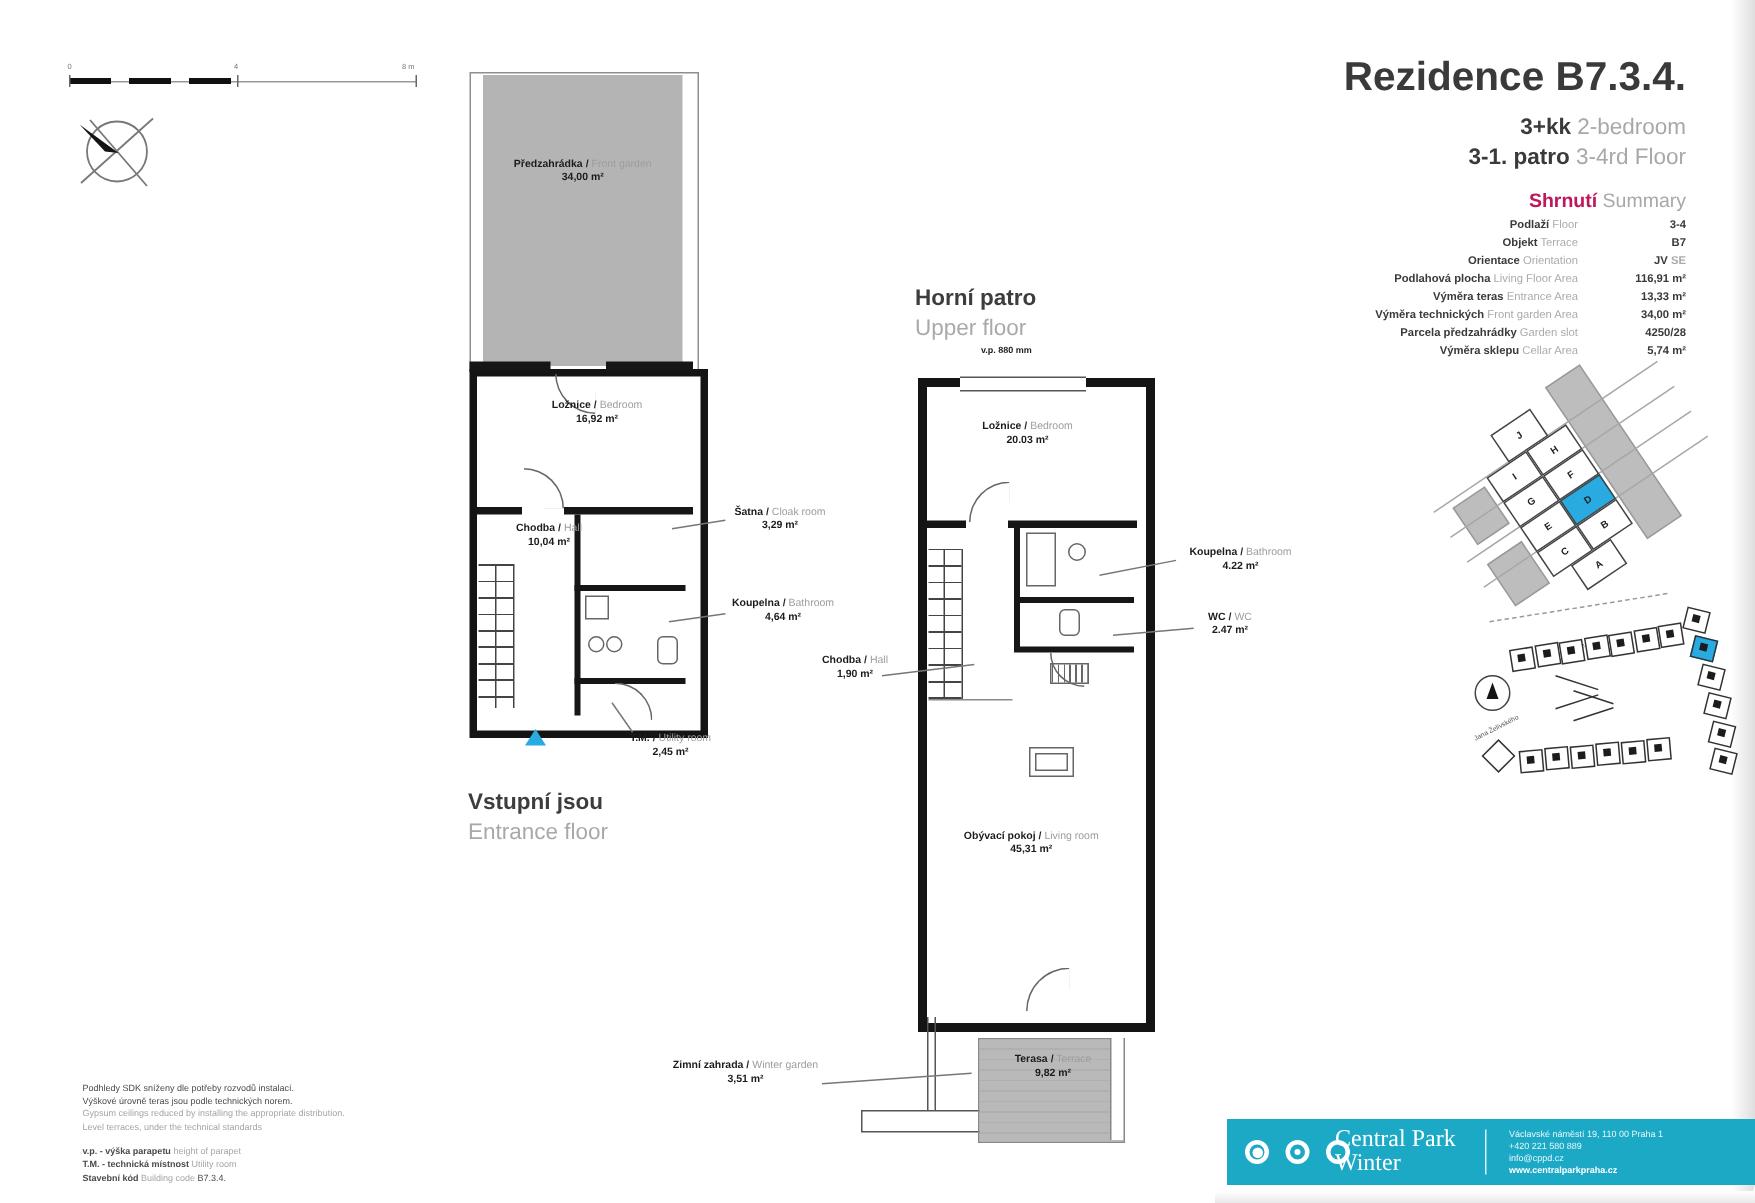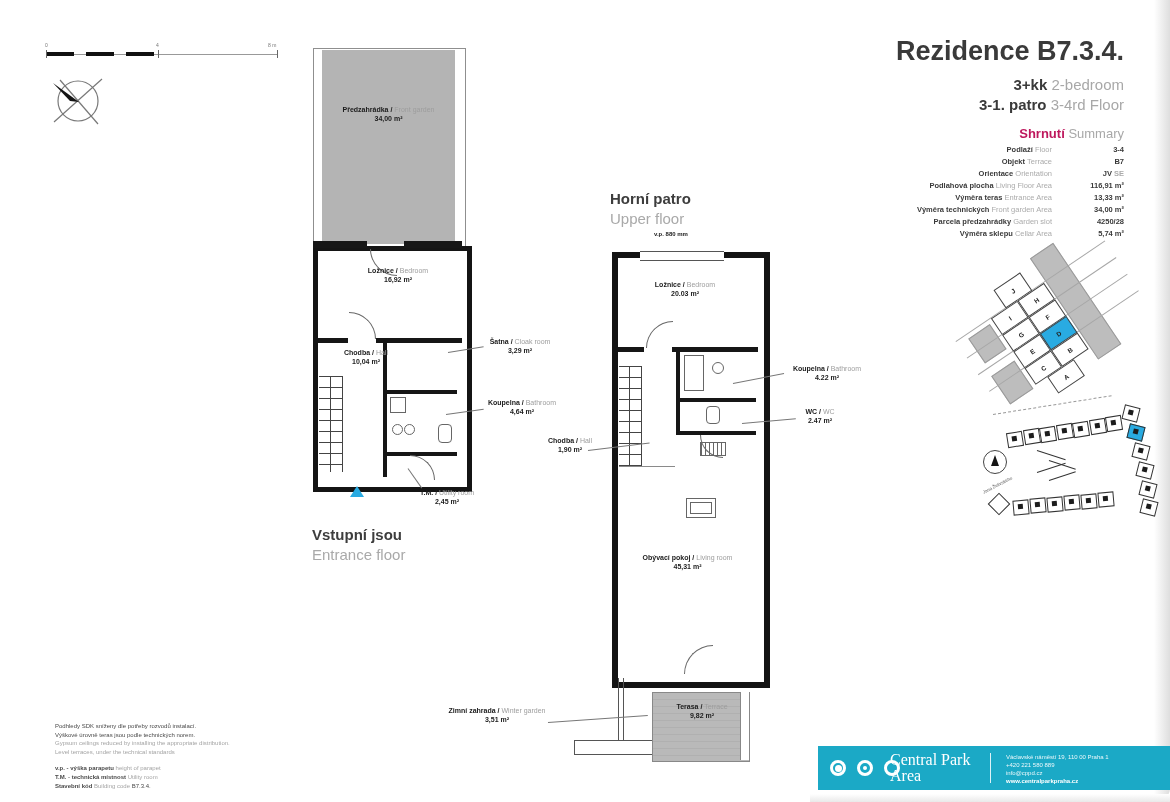--- a/index.html
+++ b/index.html
@@ -455,21 +455,21 @@
 <div class="banner">
   <div class="fc" style="left:12px">
     <div class="fcd" style="left:1.5px;top:1.5px;width:7px;height:7px"></div>
   </div>
   <div class="fc" style="left:39px">
     <div class="fcd" style="left:3px;top:3px;width:4px;height:4px"></div>
   </div>
   <div class="fc" style="left:66px"></div>
   <div class="brand">
     <div>Central Park</div>
-    <div>Area</div>
+    <div>Winter</div>
   </div>
   <div class="bdiv"></div>
   <div class="contact">
     <div>Václavské náměstí 19, 110 00 Praha 1</div>
     <div>+420 221 580 889</div>
     <div>info@cppd.cz</div>
     <div class="w">www.centralparkpraha.cz</div>
   </div>
 </div>
 

